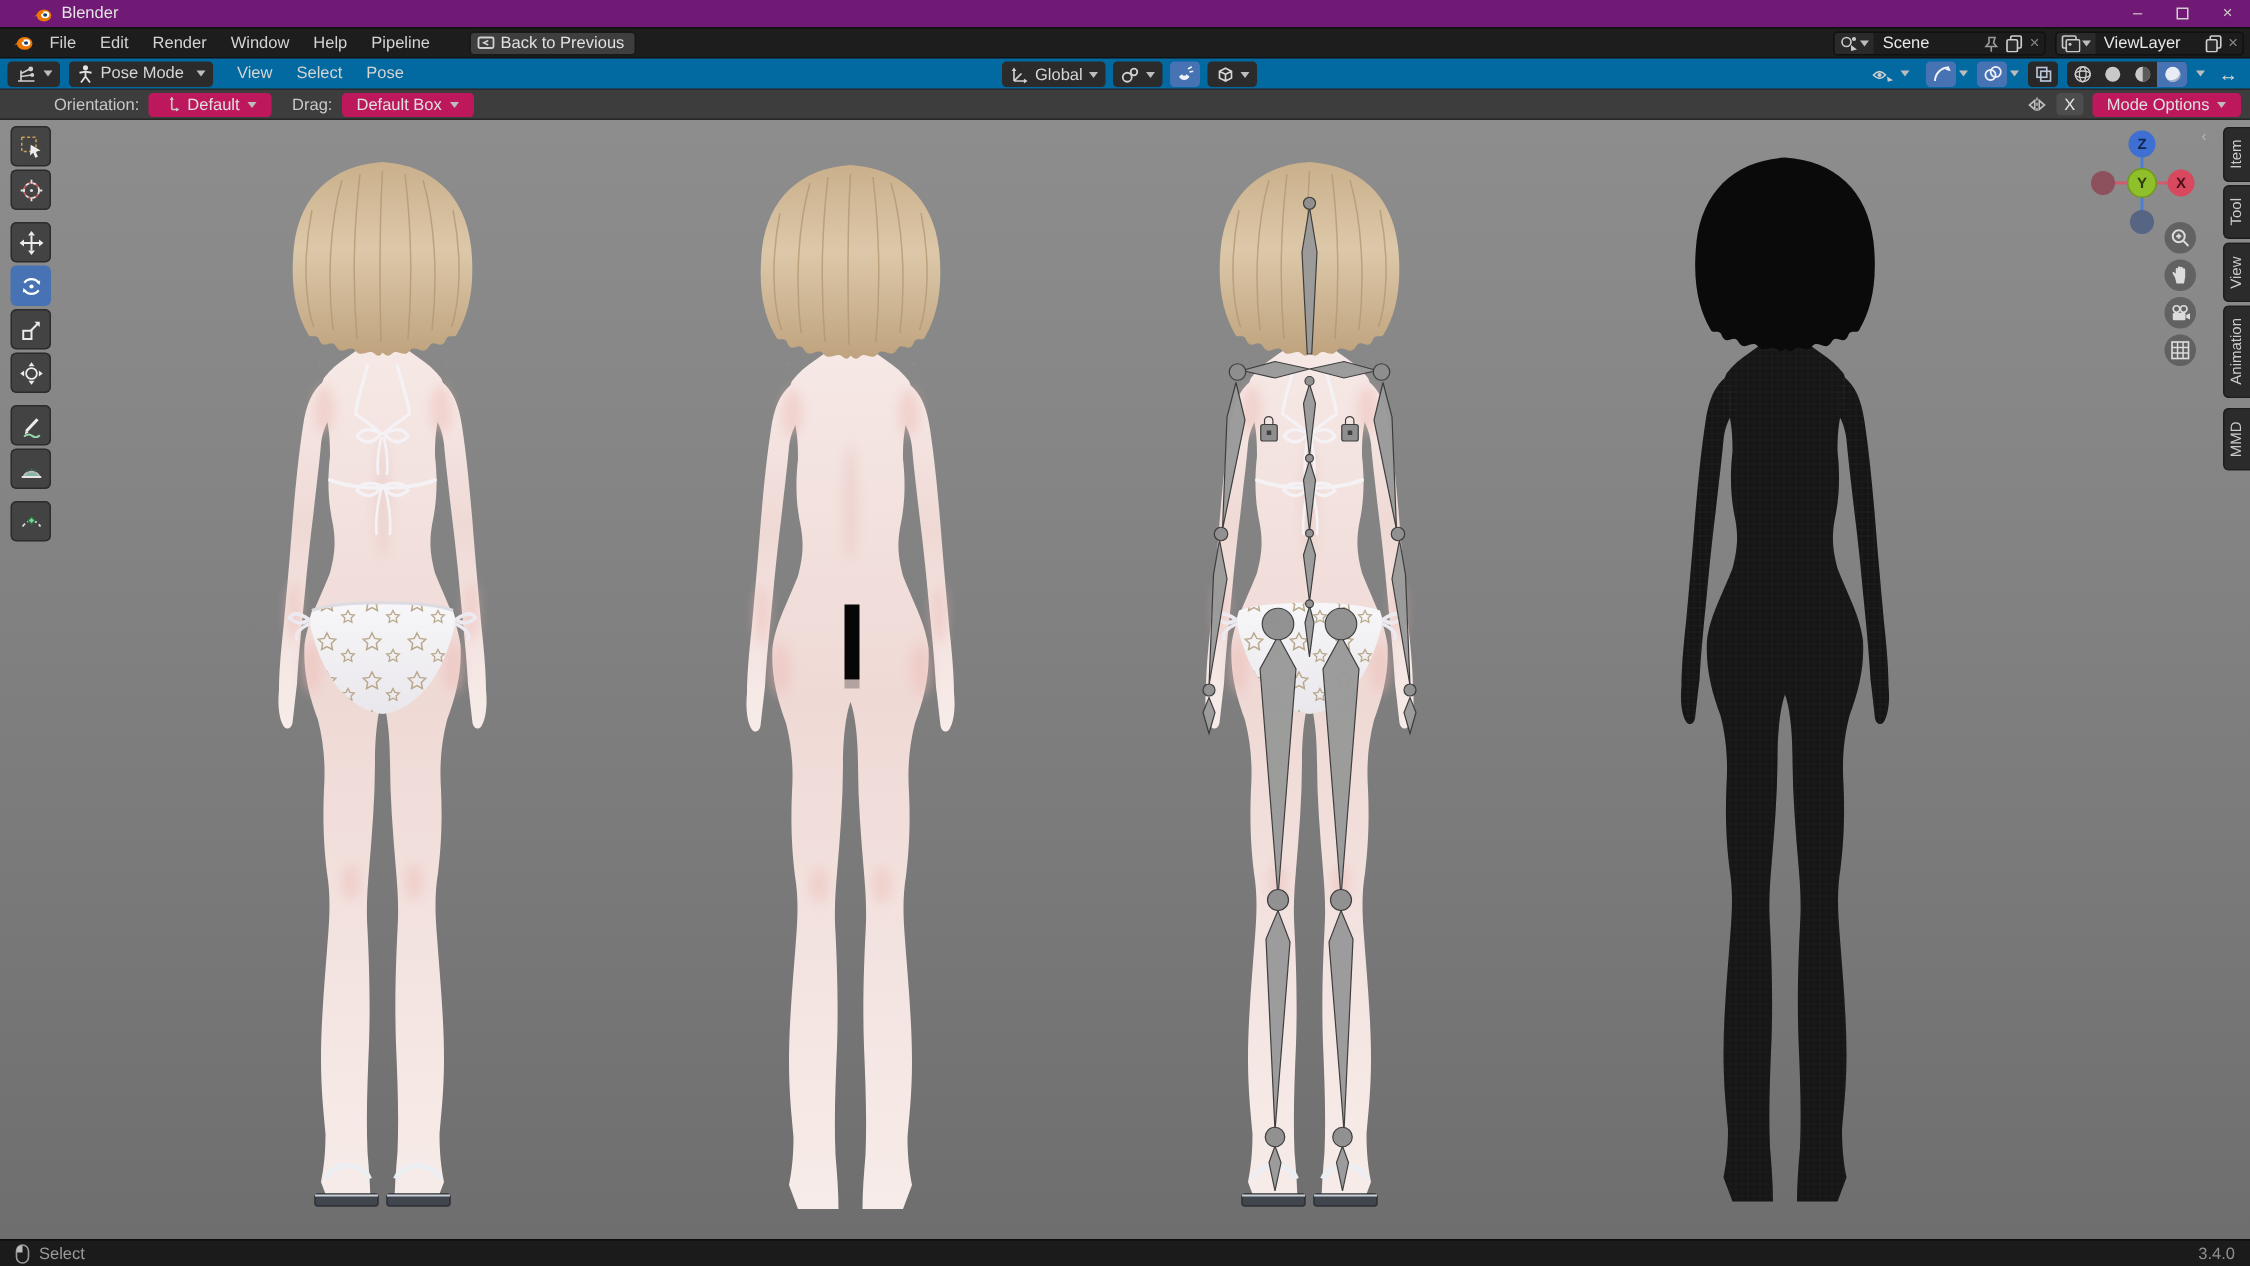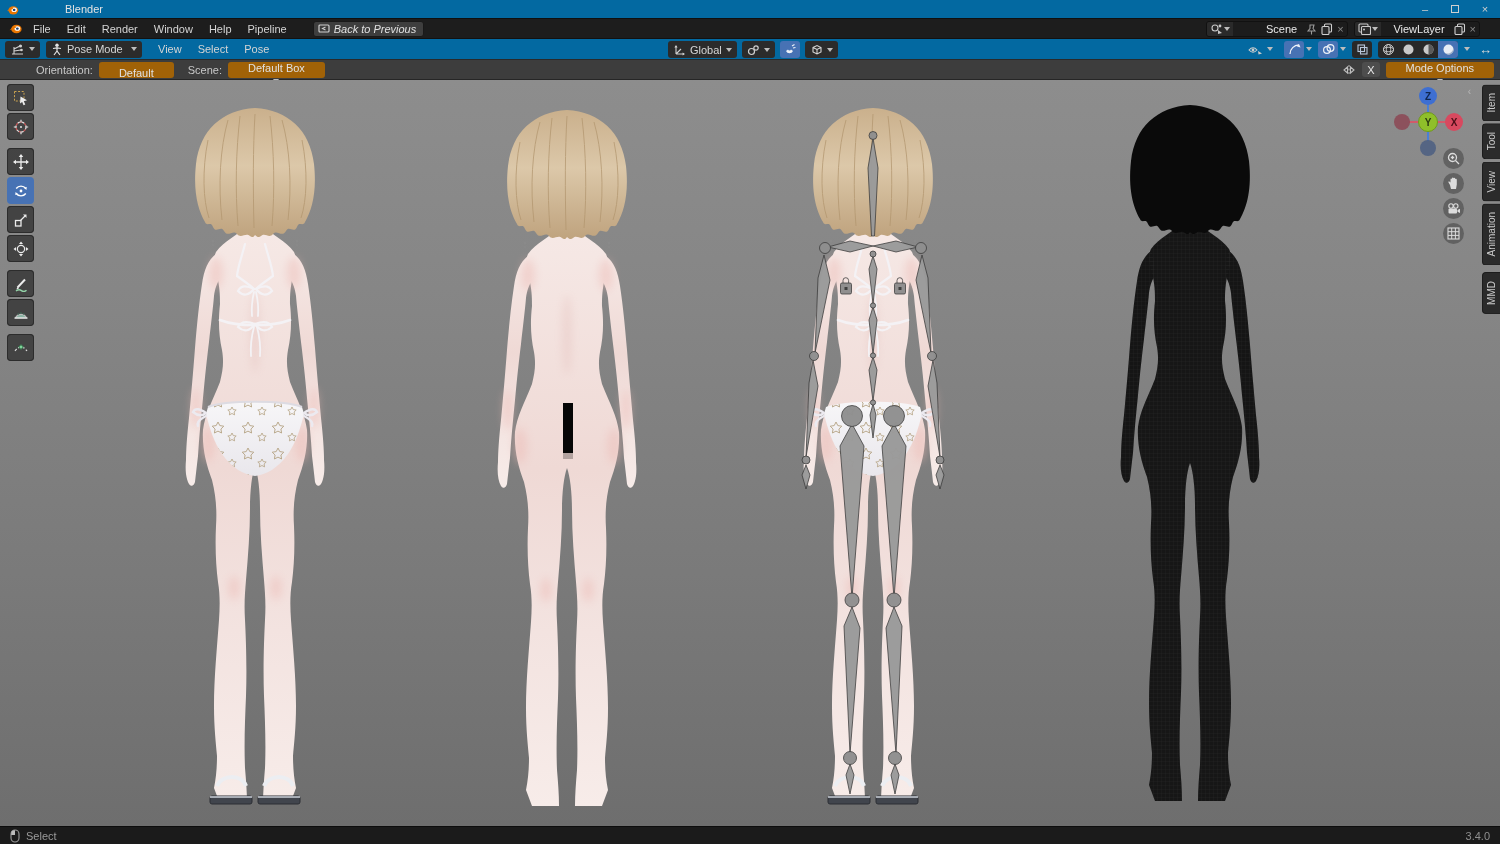--- a/index.html
+++ b/index.html
@@ -2,38 +2,38 @@
 <html><head>
 <meta charset="utf-8">
 <style>
   * { margin:0; padding:0; box-sizing:border-box; }
   html,body { width:1500px; height:844px; overflow:hidden; background:#000;
     font-family:"Liberation Sans", sans-serif; font-size:11px; color:#d6d6d6;
     -webkit-font-smoothing:antialiased; }
   .window { width:1500px; height:844px; display:flex; flex-direction:column; }
 
   
-  .titlebar { height:18px; background:#0369a1; display:flex; align-items:center; padding-left:6px; flex:0 0 auto;gap:40px; }
+  .titlebar { height:18px; background:#701a75; display:flex; align-items:center; padding-left:22px; flex:0 0 auto; }
   .titlebar .logo { width:13px; height:13px; margin-right:6px; }
   .titlebar .title { color:#e3e3e3; font-size:11px; }
   .win-controls { margin-left:auto; display:flex; height:100%; }
   .win-btn { width:30px; height:18px; display:flex; align-items:center; justify-content:center; color:#cfcfcf; font-size:11px; }
   .max-glyph { width:8px; height:8px; border:1px solid #cfcfcf; display:inline-block; }
 
   
   .menubar { height:20px; background:#1d1d1d; border-top:1px solid #101010; display:flex; align-items:center; padding:0 4px; flex:0 0 auto; position:relative; }
   .menubar .app-icon { width:15px; height:13px; margin:0 2px 0 4px; }
   .mi { padding:2px 8px; color:#d4d4d4; border-radius:3px; }
   .back-btn { margin-left:18px; background:#3e3e3e; border:1px solid #191919; border-radius:3px; height:16px;
-    display:flex; align-items:center; padding:0 7px 0 4px; color:#e0e0e0; gap:4px;font-style:italic; }
+    display:flex; align-items:center; padding:0 7px 0 4px; color:#e0e0e0; gap:4px; }
   .id-widget { display:flex; align-items:center; height:16px; background:#1c1c1c; border:1px solid #111; border-radius:3px; overflow:hidden; margin-left:6px; }
   .id-widget .icon-seg { background:#2a2a2a; height:100%; display:flex; align-items:center; padding:0 3px; gap:1px; }
   .id-widget .txt { padding:0 6px; color:#e8e8e8; min-width:70px; }
   .id-widget .tool-seg { display:flex; align-items:center; padding:0 3px; gap:4px; color:#8a8a8a; }
-  .menubar-right { position:absolute; right:20px; top:2px; display:flex;text-align:right; }
+  .menubar-right { position:absolute; right:4px; top:2px; display:flex; }
 
   
   .vpheader { height:21px; background:#0369a1; border-top:1px solid #121212; display:flex; align-items:center; padding:0 5px; flex:0 0 auto; position:relative; }
   .hdr-btn { background:#2b2b2b; border-radius:3px; height:17px; display:flex; align-items:center; padding:0 5px; gap:4px; }
   .hdr-btn.plain { background:transparent; }
   .mode-dd { margin-left:6px; min-width:96px; }
   .menus { display:flex; margin-left:8px; }
   .caret { width:0; height:0; border-left:3.5px solid transparent; border-right:3.5px solid transparent; border-top:4px solid #bdbdbd; }
   .center-cluster { position:absolute; left:668px; top:2px; display:flex; gap:5px; }
   .right-cluster { margin-left:auto; display:flex; align-items:center; gap:6px; }
@@ -41,21 +41,21 @@
   .seg { width:20px; height:17px; display:flex; align-items:center; justify-content:center; }
   .seg.active { background:#4772b4; }
   .mini-btn { width:20px; height:17px; display:flex; align-items:center; justify-content:center; border-radius:3px; background:#282828; }
   .mini-btn.active { background:#4772b4; }
   .expand-glyph { color:#d9d9d9; font-size:13px; padding:0 3px; }
 
   
   .toolsettings { height:21px; background:#3d3d3d; border-top:1px solid #2a2a2a; border-bottom:1px solid #262626;
     display:flex; align-items:center; padding:0 6px 0 36px; gap:6px; flex:0 0 auto; }
   .ts-label { color:#c8c8c8; }
-  .ts-dd { background:#a16207; border-radius:3px; height:16px; display:flex; align-items:center; padding:0 20px; gap:5px; color:#e0e0e0;flex-direction:column; }
+  .ts-dd { background:#be185d; border-radius:3px; height:16px; display:flex; align-items:center; padding:0 10px; gap:5px; color:#e0e0e0; }
   .ts-right { margin-left:auto; display:flex; align-items:center; gap:6px; }
   .xmirror-btn { background:#4d4d4d; border-radius:3px; height:15px; padding:0 5px; display:flex; align-items:center; color:#e6e6e6; }
 
   
   .viewport { flex:1 1 auto; position:relative; overflow:hidden;
     background:linear-gradient(180deg,#8d8d8d 0%,#868686 28%,#7a7a7a 66%,#6e6e6e 100%); }
   .scene-svg { position:absolute; inset:0; }
 
   
   .left-toolbar { position:absolute; left:7px; top:4px; display:flex; flex-direction:column; }
@@ -291,21 +291,21 @@
   <div class="toolsettings">
     <span class="ts-label">Orientation:</span>
     <div class="ts-dd">
       <svg width="11" height="11" viewBox="0 0 11 11">
         <path d="M5.5,1 L5.5,9 M5.5,9 L10,9" stroke="#c9c9c9" stroke-width="1.1" fill="none"></path>
         <path d="M5.5,0.5 l1.4,2.2 h-2.8 Z M10.5,9 l-2.2,-1.4 v2.8 Z" fill="#c9c9c9"></path>
       </svg>
       <span>Default</span>
       <span class="caret"></span>
     </div>
-    <span class="ts-label" style="margin-left:8px">Scene:</span>
+    <span class="ts-label" style="margin-left:8px">Drag:</span>
     <div class="ts-dd">
       <span>Default Box</span>
       <span class="caret"></span>
     </div>
     <div class="ts-right">
       <svg width="14" height="12" viewBox="0 0 14 12">
         <path d="M7,1 L7,11" stroke="#bdbdbd" stroke-width="1" stroke-dasharray="2 1.5"></path>
         <path d="M5.5,3 L2,6 L5.5,9 Z M8.5,3 L12,6 L8.5,9 Z" fill="none" stroke="#bdbdbd" stroke-width="1.1"></path>
       </svg>
       <div class="xmirror-btn">

